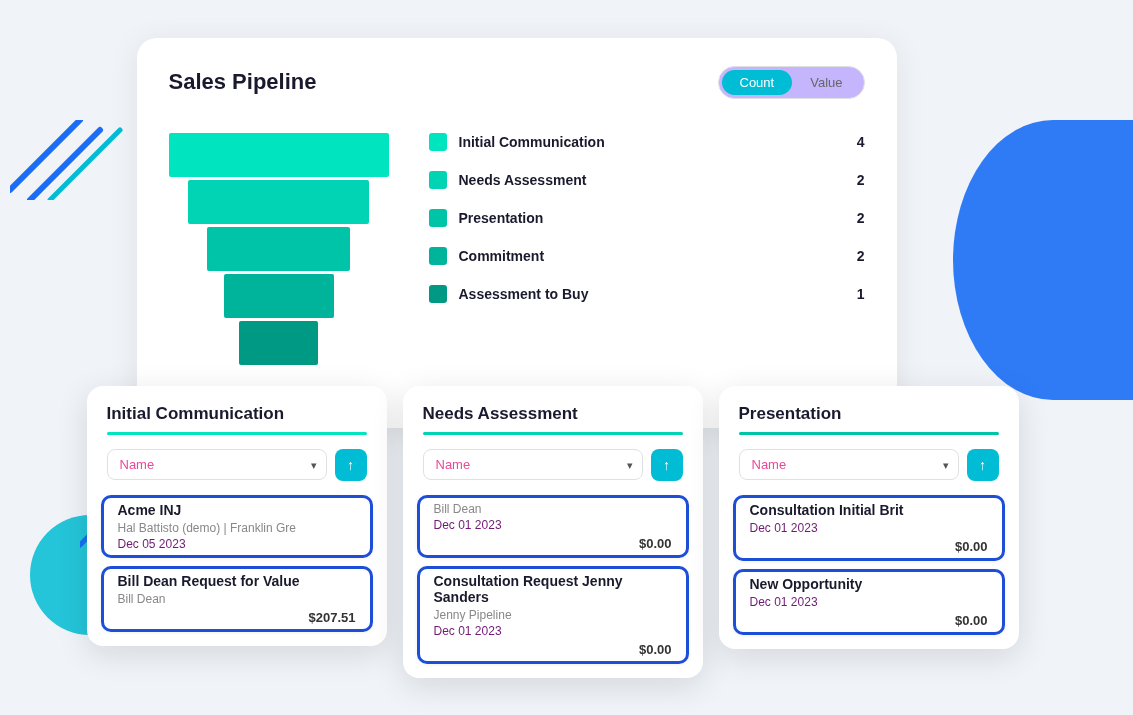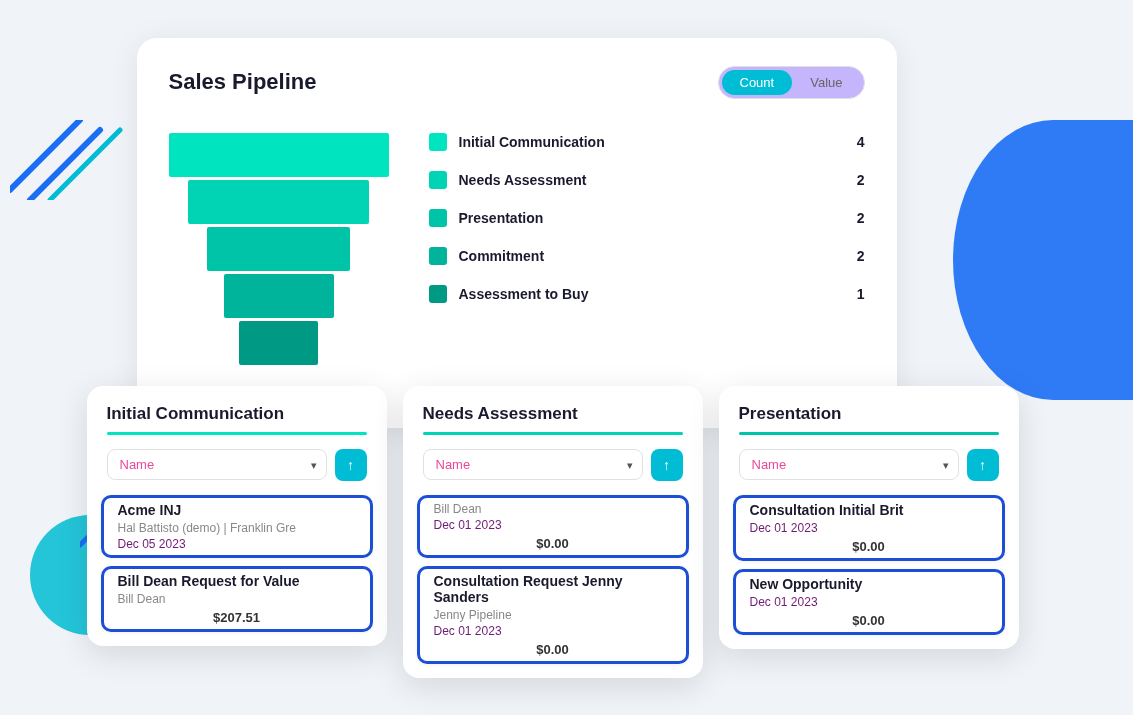--- a/index.html
+++ b/index.html
@@ -276,21 +276,21 @@
       margin-bottom: 2px;
     }
     .deal-date {
       font-size: 12px;
       color: #701a75;
     }
     .deal-amount {
       font-size: 13px;
       font-weight: 600;
       color: #333;
-      text-align: center;
+      text-align: right;
       margin-top: 4px;
     }
   </style>
 </head>
 <body>
 
 <div class="bg-blob-right"></div>
 <div class="bg-blob-left-bottom"></div>
 
 <svg class="bg-lines" viewBox="0 0 130 80">

